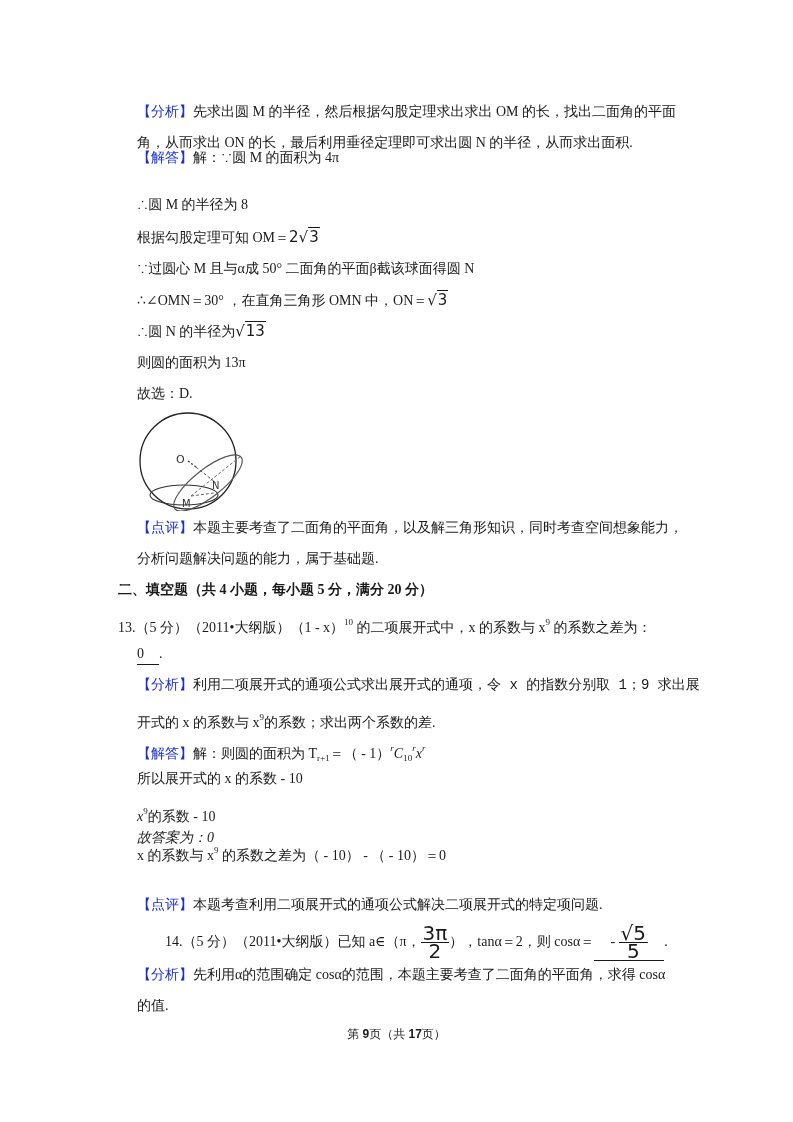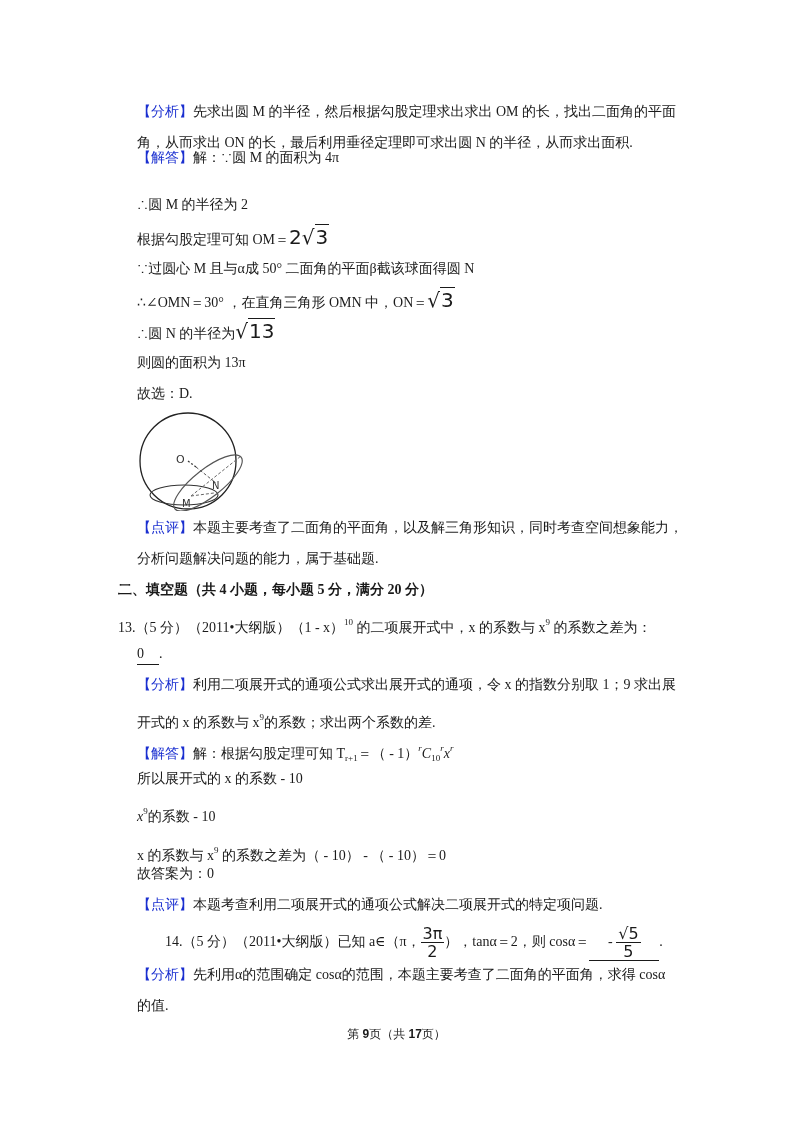--- a/index.html
+++ b/index.html
@@ -6,43 +6,43 @@
   body {
     width: 793px; height: 1122px; position: relative; overflow: hidden;
     font-family: "Liberation Serif", "DejaVu Serif", serif;
     color: #1a1a1a; font-size: 14px;
   }
   .line { position: absolute; white-space: nowrap; line-height: 20px; }
   .tag { color: #1a2fd0; }
   .it { font-style: italic; }
   .sup { font-size: 9px; vertical-align: 7px; }
   .sub { font-size: 9px; vertical-align: -3px; }
-  .sqrt { font-family: "DejaVu Sans", sans-serif; font-size: 20px; text-align: right; }
+  .sqrt { font-family: "DejaVu Sans", sans-serif; font-size: 15px; text-align: right; }
   .sqrt .rad { border-top: 1px solid #1a1a1a; padding: 0 1px; }
   .heading { font-weight: bold; }
   .blank { display: inline-block; border-bottom: 1px solid #1a1a1a; text-align: left; }
-  .frac { display: inline-block; vertical-align: middle; text-align: center; font-family: "DejaVu Sans", sans-serif; font-size: 16px; line-height: 17px; }
+  .frac { display: inline-block; vertical-align: middle; text-align: center; font-family: "DejaVu Sans", sans-serif; font-size: 20px; line-height: 17px; }
   .frac .num { display: block; border-bottom: 1px solid #1a1a1a; padding: 0 2px; }
   .frac .den { display: block; }
   .footer { position: absolute; left: 0; width: 793px; top: 1026px; text-align: center; font-family: Liberation Sans, sans-serif; font-size: 12px; }
   .footer b { font-weight: bold; }
   .figure { position: absolute; left: 136px; top: 411px; width: 116px; height: 100px; }
 </style>
 </head>
 <body>
 
 <div class="line" style="left:137px;top:102px;">
   <span class="tag">【分析】</span><span>先求出圆 M 的半径，然后根据勾股定理求出求出 OM 的长，找出二面角的平面</span>
 </div>
 <div class="line" style="left:137px;top:133px;">角，从而求出 ON 的长，最后利用垂径定理即可求出圆 N 的半径，从而求出面积.</div>
 
 <div class="line" style="left:137px;top:148px;">
   <span class="tag">【解答】</span><span>解：∵圆 M 的面积为 4π</span>
 </div>
-<div class="line" style="left:137px;top:195px;">∴圆 M 的半径为 2</div>
+<div class="line" style="left:137px;top:195px;">∴圆 M 的半径为 8</div>
 <div class="line" style="left:137px;top:227px;">
   <span>根据勾股定理可知 OM＝</span><span class="sqrt"><span>2</span>√<span class="rad">3</span></span>
 </div>
 <div class="line" style="left:137px;top:259px;">∵过圆心 M 且与α成 50° 二面角的平面β截该球面得圆 N</div>
 <div class="line" style="left:137px;top:290px;">
   <span>∴∠OMN＝30° ，在直角三角形 OMN 中，ON＝</span><span class="sqrt">√<span class="rad">3</span></span>
 </div>
 <div class="line" style="left:137px;top:321px;">
   <span>∴圆 N 的半径为</span><span class="sqrt">√<span class="rad">13</span></span>
 </div>
@@ -71,38 +71,38 @@
 
 <div class="line heading" style="left:118px;top:580px;">二、填空题（共 4 小题，每小题 5 分，满分 20 分）</div>
 
 <div class="line" style="left:118px;top:612px;">
   <span>13.</span><span>（5 分）</span><span>（2011•大纲版）</span><span>（1 - x）</span><span class="sup">10</span><span> 的二项展开式中，x 的系数与 x</span><span class="sup">9</span><span> 的系数之差为：</span>
 </div>
 <div class="line" style="left:137px;top:644px;">
   <span class="blank" style="width:22px;">0</span><span>.</span>
 </div>
 
-<div class="line" style="left:137px;top:675px;">
+<div class="line" style="left:137px;top:675px;font-family:Liberation Mono, monospace;">
   <span class="tag">【分析】</span><span>利用二项展开式的通项公式求出展开式的通项，令 x 的指数分别取 1；9 求出展</span>
 </div>
 <div class="line" style="left:137px;top:707px;">
   <span>开式的 x 的系数与 x</span><span class="sup">9</span><span>的系数；求出两个系数的差.</span>
 </div>
 
 <div class="line" style="left:137px;top:738px;">
-  <span class="tag">【解答】</span><span>解：根据勾股定理可知 T</span><span class="sub">r+1</span><span>＝（ - 1）</span><span class="sup it">r</span><span class="it">C</span><span class="sub">10</span><span class="sup it">r</span><span class="it">x</span><span class="sup it">r</span>
+  <span class="tag">【解答】</span><span>解：则圆的面积为 T</span><span class="sub">r+1</span><span>＝（ - 1）</span><span class="sup it">r</span><span class="it">C</span><span class="sub">10</span><span class="sup it">r</span><span class="it">x</span><span class="sup it">r</span>
 </div>
 <div class="line" style="left:137px;top:769px;">所以展开式的 x 的系数 - 10</div>
 <div class="line" style="left:137px;top:801px;">
   <span class="it">x</span><span class="sup">9</span><span>的系数 - 10</span>
 </div>
 <div class="line" style="left:137px;top:832px;margin-top:8px;">
   <span>x 的系数与 x</span><span class="sup">9</span><span> 的系数之差为（ - 10） - （ - 10）＝0</span>
 </div>
-<div class="line" style="left:137px;top:864px;">故答案为：0</div>
+<div class="line" style="left:137px;top:828px;font-style:italic;">故答案为：0</div>
 
 <div class="line" style="left:137px;top:895px;">
   <span class="tag">【点评】</span><span>本题考查利用二项展开式的通项公式解决二项展开式的特定项问题.</span>
 </div>
 
 <div class="line" style="left:118px;top:925px;line-height:34px;margin-left:47px;">
   <span>14.</span><span>（5 分）</span><span>（2011•大纲版）</span><span>已知 a∈（π，</span><span class="frac"><span class="num">3π</span><span class="den">2</span></span><span>），tanα＝2，则 cosα＝</span><span class="blank" style="width:70px;text-align:center;"><span>-</span> <span class="frac"><span class="num">√<span>5</span></span><span class="den">5</span></span></span><span>.</span>
 </div>
 
 <div class="line" style="left:137px;top:965px;">

